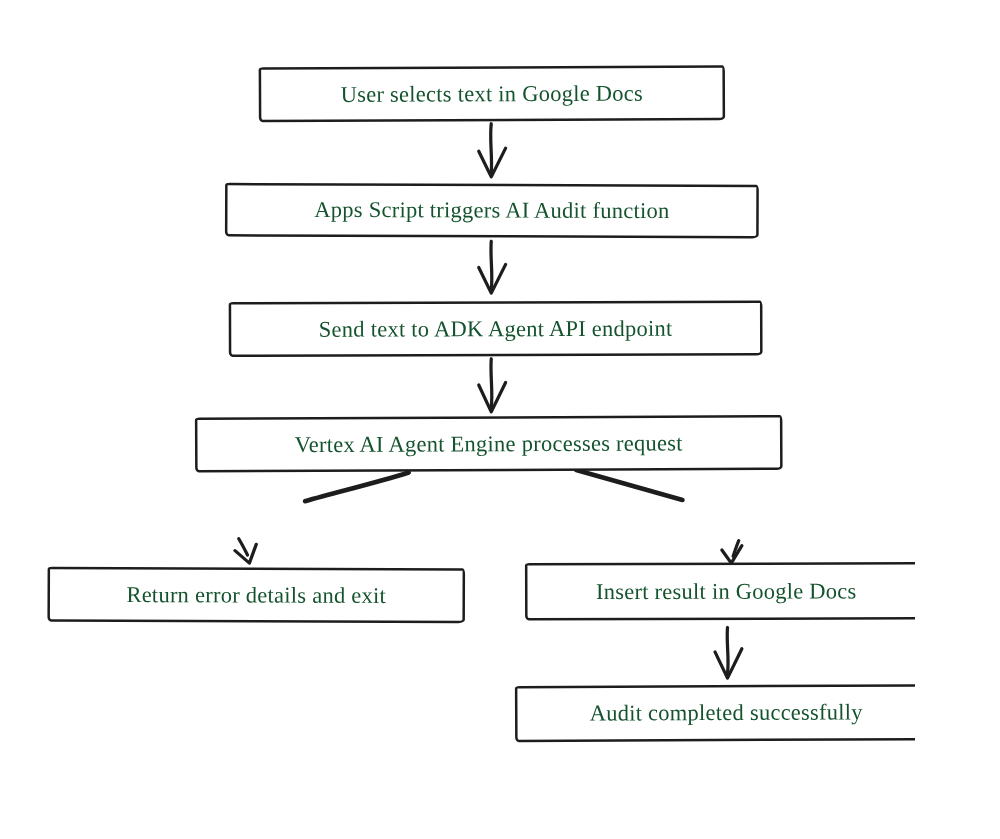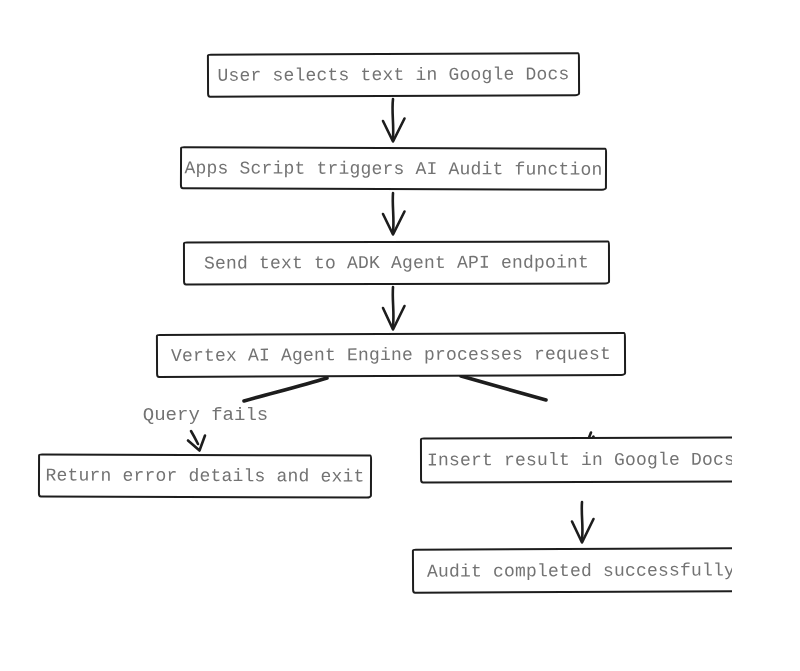--- a/index.html
+++ b/index.html
@@ -6,22 +6,22 @@
     margin: 0;
     padding: 0;
     background: #ffffff;
   }
   .canvas {
     position: relative;
     width: 732px;
     height: 671px;
     background: #ffffff;
     overflow: hidden;
-    font-family: Liberation Mono, monospace;
-    color: #737373;
+    font-family: Liberation Serif, serif;
+    color: #14532d;
   }
   .edges-layer {
     position: absolute;
     left: 0; top: 0;
     width: 800px; height: 671px;
     pointer-events: none;
   }
   .node {
     position: absolute;
     display: flex;
@@ -83,20 +83,19 @@
   <div class="node r1" style="left:207px; top:53px;  width:373px; height:44px;">User selects text in Google Docs</div>
 
   <div class="node r2" style="left:180px; top:147px; width:427px; height:43px;">Apps Script triggers AI Audit function</div>
 
   <div class="node r3" style="left:183px; top:241px; width:427px; height:44px;">Send text to ADK Agent API endpoint</div>
 
   <div class="node r1" style="left:156px; top:333px; width:470px; height:44px;">Vertex AI Agent Engine processes request</div>
 
   <div class="node r2" style="left:38px;  top:454px; width:334px; height:44px;">Return error details and exit</div>
 
-  <div class="node r3" style="left:420px; top:437px; width:322px; height:46px;">Insert result in Google Docs</div>
+  <div class="node r3" style="left:420px; top:450px; width:322px; height:46px;">Insert result in Google Docs</div>
 
   <div class="node r1" style="left:412px; top:548px; width:338px; height:45px;">Audit completed successfully</div>
 
-  <div class="edge-label" style="left:148px; top:402px; width:115px; height:26px;">Query fails</div>
 
 
 </div>
 
 </body></html>

